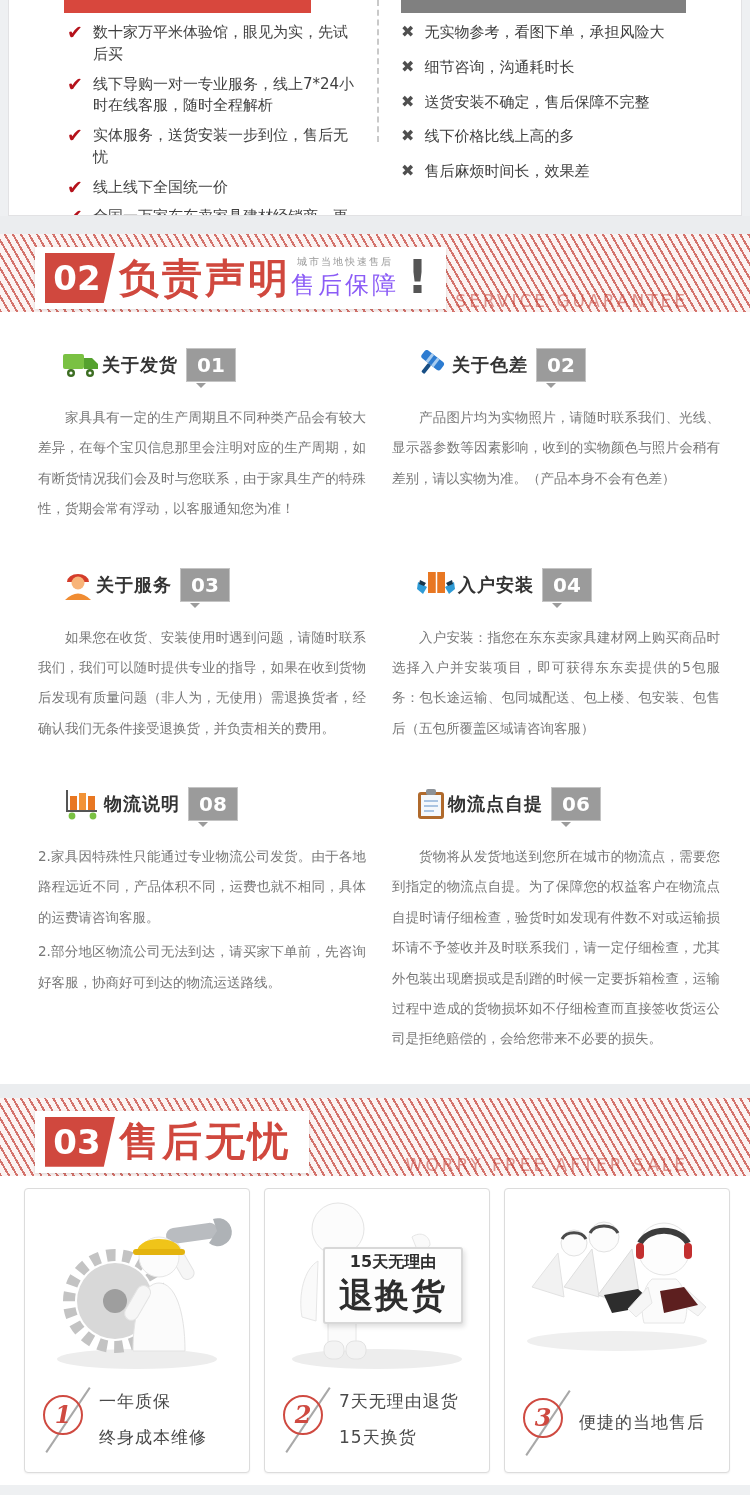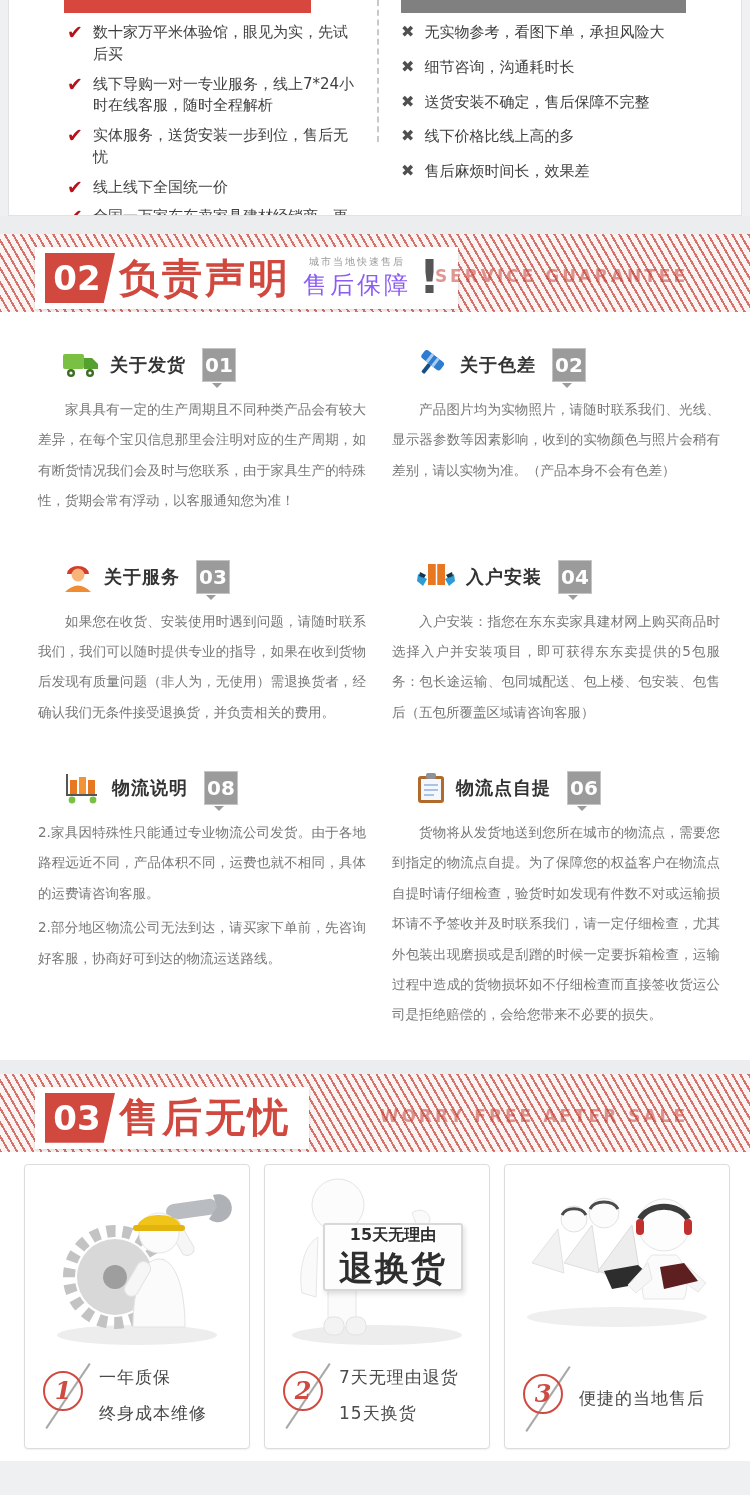--- a/index.html
+++ b/index.html
@@ -26,58 +26,58 @@
 
   
   .stripe-band { position:relative; height:78px;
     background:repeating-linear-gradient(60deg, rgba(203,73,63,.75) 0 2px, #fbf3f2 2px 7px); }
   .band-card { position:absolute; top:13px; left:35px; height:62px; background:#fff;
     box-shadow:0 1px 3px rgba(0,0,0,.12); display:flex; align-items:center; padding:0 18px 0 10px; }
   .band-num { background:#d0483e; color:#fff; font-size:34px; font-weight:bold;
     width:70px; height:50px; display:flex; align-items:center; justify-content:center;
     clip-path:polygon(0 0,100% 0,84% 100%,0 100%); padding-right:6px; flex:none; }
   .band-title { color:#d0483e; font-size:40px; font-weight:bold; letter-spacing:3px; margin-left:4px; white-space:nowrap; }
-  .band-tagline { margin-left:12px; text-align:center; }
+  .band-tagline { text-align:center; }
   .tag-small { font-size:10px; color:#999; letter-spacing:2px; }
   .tag-large { font-size:24px; color:#8b5cf6; letter-spacing:3px; }
   .band-exclaim { font-size:46px; font-weight:bold; color:#555; margin-left:8px; line-height:.9; }
-  .watermark { position:absolute; right:62px; bottom:26px; font-size:17px; font-weight:bold;
+  .watermark { position:absolute; right:62px; bottom:1px; font-size:17px; font-weight:normal;
     color:rgba(199,66,56,.55); letter-spacing:3px; white-space:nowrap; }
 
   
   .blocks { background:#fff; padding:36px 30px 30px 38px;
     display:grid; grid-template-columns:1fr 1fr; column-gap:26px; row-gap:44px; }
-  .block-header { display:flex; align-items:center; gap:10px; padding-left:24px; margin-bottom:4px;text-align:center; }
+  .block-header { display:flex; align-items:center; gap:2px; padding-left:24px; margin-bottom:4px;text-align:center; }
   .block-title { font-size:18px; font-weight:bold; color:#333; letter-spacing:1px; }
-  .num-bubble { position:relative; width:34px; height:34px; background:#9b9b9b; border:1px solid #c4c4c4;
+  .num-bubble { position:relative; width:50px; height:34px; background:#9b9b9b; border:1px solid #c4c4c4;
     color:#fff; font-size:20px; font-weight:bold; display:flex; align-items:center; justify-content:center; margin-left:6px; }
   .num-bubble::after { content:""; position:absolute; left:9px; top:34px;
     border:5px solid transparent; border-top-color:#9b9b9b; }
-  .block p { font-size:13.5px; color:#777; line-height:2.25; text-align:justify; margin-top:12px; }
+  .block p { font-size:13.5px; color:#777; line-height:2.25; text-align:justify; margin-top:20px; }
   .block p.indent { text-indent:2em; }
   .block p.tight { margin-top:4px; }
   .blk-icon { flex:none; display:block; }
 
   
   .cards { background:#fff; padding:12px 14px 12px 24px; display:flex; gap:14px; }
   .card { width:226px; height:285px; background:#fff; border:1px solid #dcdcdc; border-radius:4px;
     box-shadow:0 1px 2px rgba(0,0,0,.06); display:flex; flex-direction:column; overflow:hidden; }
   .fig { height:190px; position:relative; display:flex; align-items:center; justify-content:center; }
   .caption { display:flex; align-items:center; gap:4px; padding:0 8px 16px 12px; margin-top:auto; }
   .num-badge { position:relative; width:58px; height:66px; flex:none; }
   .nb-circle { position:absolute; top:8px; left:6px; width:40px; height:40px; border:2px solid #cf4a41;
     border-radius:50%; color:#cf4a41; font-family:"DejaVu Serif","Liberation Serif",serif;
     font-style:italic; font-weight:bold; font-size:24px; display:flex; align-items:center; justify-content:center; }
   .nb-slash { position:absolute; left:-8px; top:32px; width:78px; height:2px; background:#a8a8a8;
     transform:rotate(-56deg); }
   .cap-lines { font-size:17px; color:#4a4a4a; line-height:2.1; letter-spacing:1px; }
 
-  .sign { position:absolute; left:58px; top:58px; width:140px; height:68px; background:#fdfdfd;
+  .sign { position:absolute; left:58px; top:58px; width:140px; height:77px; background:#fdfdfd;
     border:2px solid #d8d8d8; border-radius:3px; box-shadow:2px 3px 5px rgba(0,0,0,.12);
-    display:flex; flex-direction:column; align-items:center; color:#2e2e2e; }
+    display:flex; flex-direction:column; align-items:center; justify-content:center; color:#2e2e2e; }
   .sign-l1 { font-size:16px; font-weight:bold; }
   .sign-l2 { font-size:34px; font-weight:bold; letter-spacing:2px; }
 
   .bottom-strip { height:13px; background:#eef0f2; }
 </style>
 </head>
 <body>
 
 <div class="page">
 

